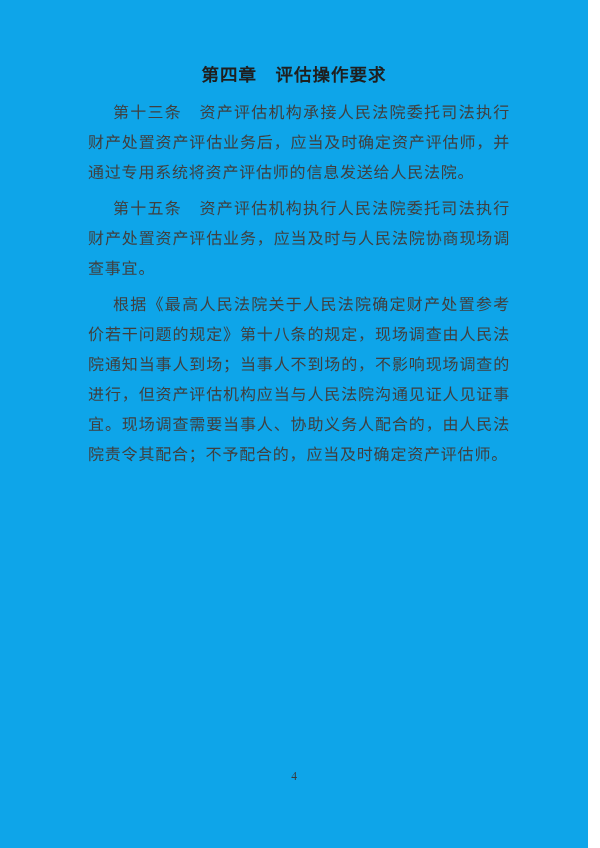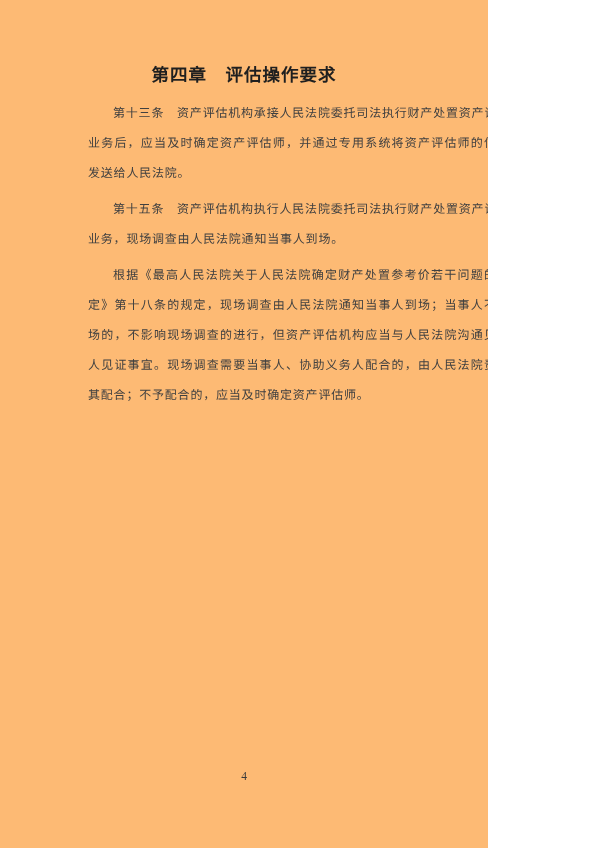--- a/index.html
+++ b/index.html
@@ -2,41 +2,41 @@
 <html lang="zh-CN"><head>
   <meta charset="utf-8">
   <style>
     html, body {
       margin: 0;
       padding: 0;
       background: #ffffff;
     }
     .page {
       position: relative;
-      width: 488px;
+      width: 588px;
       height: 848px;
-      background: #fdba74;
+      background: #0ea5e9;
       overflow: hidden;
     }
     .chapter-title {
       margin: 0;
       padding-top: 64px;
       text-align: center;
       font-family: "Liberation Sans", "DejaVu Sans", sans-serif;
       font-weight: bold;
       font-size: 17.5px;
       line-height: 22px;
       letter-spacing: 1px;
       color: #1f1f1f;
     }
     .content {
       width: 422px;
       margin: 12px 0 0 88px;
       font-family: "Liberation Serif", "DejaVu Serif", serif;
-      font-size: 12px;
+      font-size: 16px;
       line-height: 30px;
       letter-spacing: 0.8px;
       text-align: justify;
       text-justify: inter-ideograph;
       color: #404040;
     }
     .content p {
       margin: 0 0 6px 0;
       text-indent: 25px;
       word-break: break-all;
@@ -53,18 +53,18 @@
     }
   </style>
 </head>
 <body>
 
 <div class="page">
   <h1 class="chapter-title">第四章　评估操作要求</h1>
 
   <div class="content">
     <p>第十三条　资产评估机构承接人民法院委托司法执行财产处置资产评估业务后，应当及时确定资产评估师，并通过专用系统将资产评估师的信息发送给人民法院。</p>
-    <p>第十五条　资产评估机构执行人民法院委托司法执行财产处置资产评估业务，现场调查由人民法院通知当事人到场。</p>
+    <p>第十五条　资产评估机构执行人民法院委托司法执行财产处置资产评估业务，应当及时与人民法院协商现场调查事宜。</p>
     <p>根据《最高人民法院关于人民法院确定财产处置参考价若干问题的规定》第十八条的规定，现场调查由人民法院通知当事人到场；当事人不到场的，不影响现场调查的进行，但资产评估机构应当与人民法院沟通见证人见证事宜。现场调查需要当事人、协助义务人配合的，由人民法院责令其配合；不予配合的，应当及时确定资产评估师。</p>
   </div>
 
   <div class="page-number">4</div>
 </div>
 
 </body></html>

